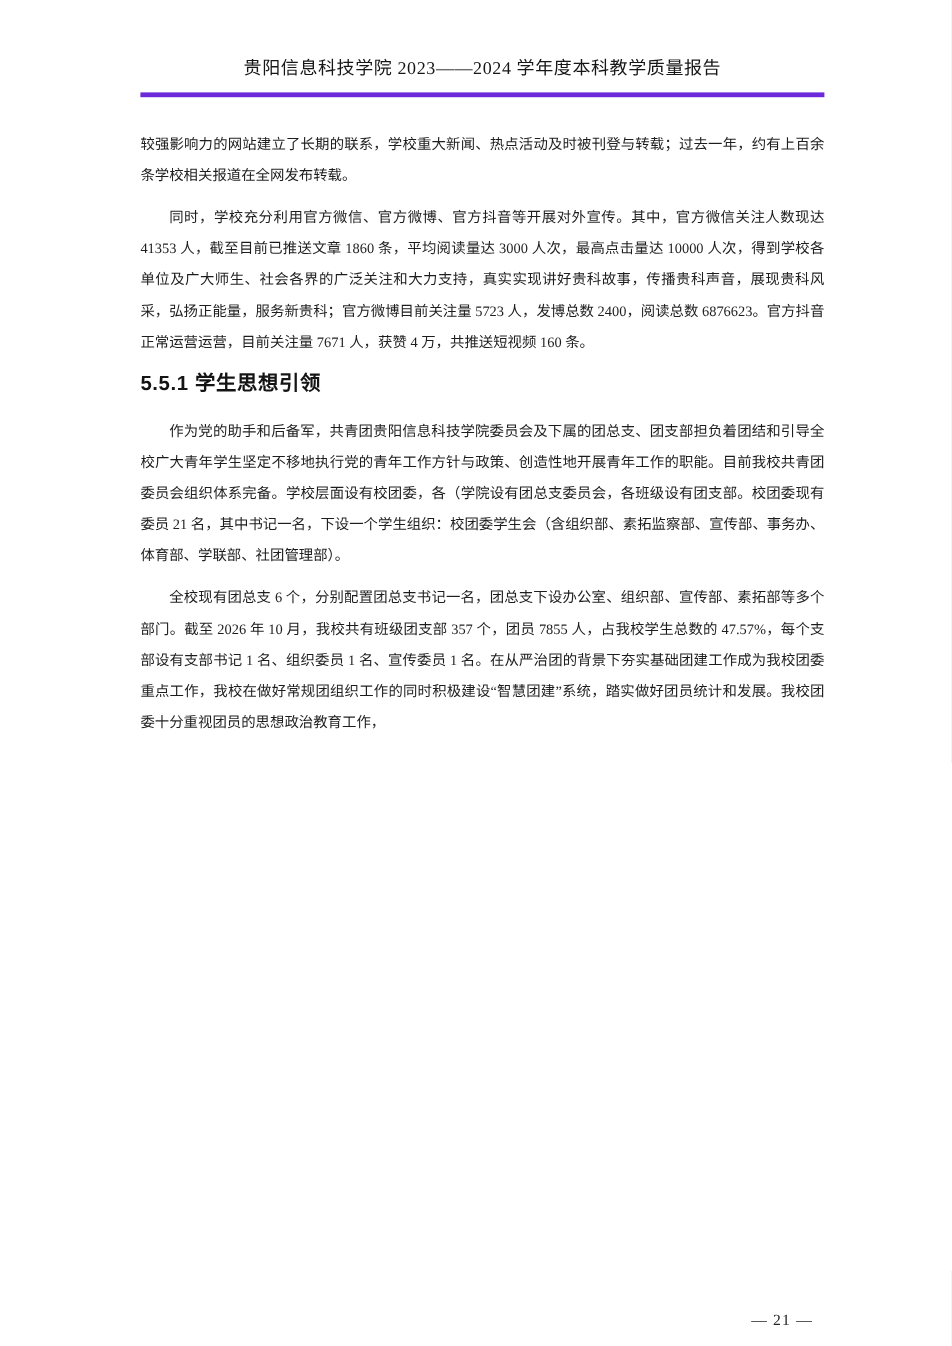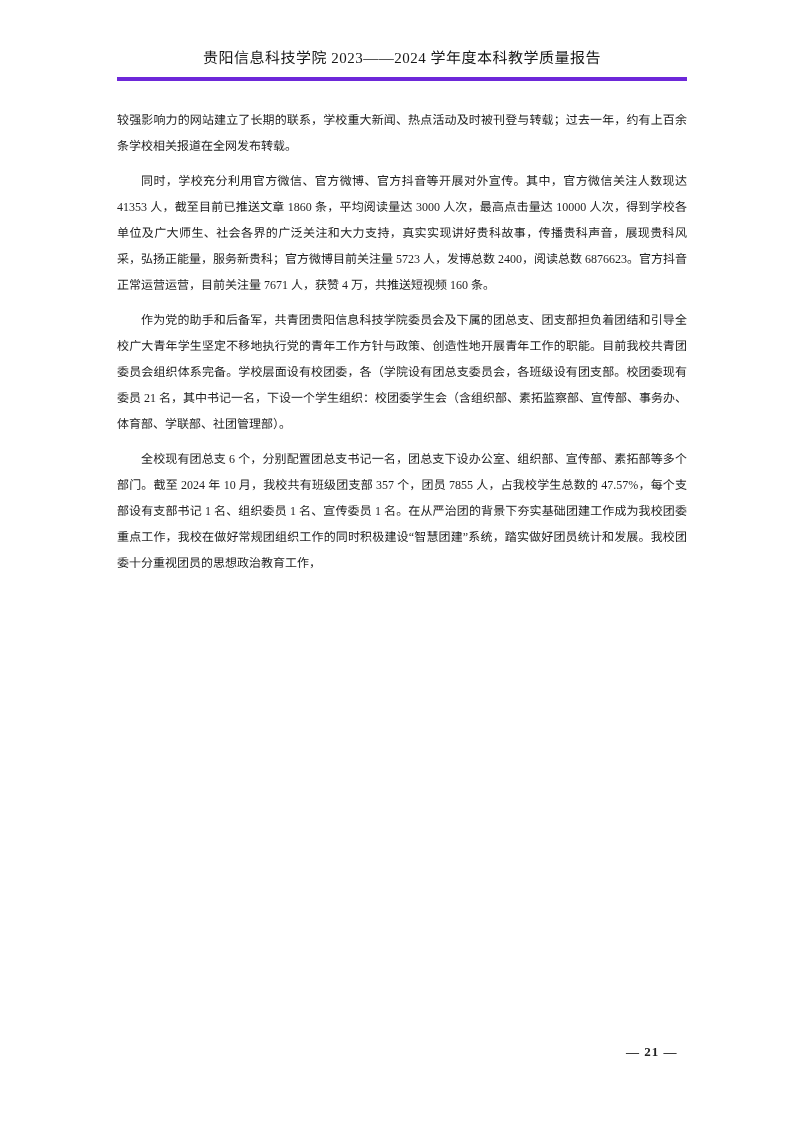--- a/index.html
+++ b/index.html
@@ -51,24 +51,24 @@
     font-family: "Liberation Sans", "DejaVu Sans", sans-serif;
     font-weight: bold;
     font-size: 17px;
     line-height: 26px;
     color: #141414;
     margin: 0 0 13px 0;
     letter-spacing: 0.5px;
   }
   .page-footer {
     position: absolute;
-    left: 626px; top: 1043px;
+    left: 626px; top: 1091px;
     font-size: 13px;
     line-height: 18px;
-    font-weight: bold;
+    font-weight: normal;
     color: #222222;
     letter-spacing: 1px;
   }
 </style>
 </head>
 <body>
 
 <div class="page">
   <div class="content">
 
@@ -76,23 +76,24 @@
       <span>贵阳信息科技学院 2023——2024 学年度本科教学质量报告</span>
     </div>
 
     <div class="body-text">
 
       <p class="para">较强影响力的网站建立了长期的联系，学校重大新闻、热点活动及时被刊登与转载；过去一年，约有上百余条学校相关报道在全网发布转载。</p>
 
       <p class="para indent">同时，学校充分利用官方微信、官方微博、官方抖音等开展对外宣传。其中，官方微信关注人数现达 41353 人，截至目前已推送文章 1860 条，平均阅读量达 3000 人次，最高点击量达 10000 人次，得到学校各单位及广大师生、社会各界的广泛关注和大力支持，真实实现讲好贵科故事，传播贵科声音，展现贵科风采，弘扬正能量，服务新贵科；官方微博目前关注量 5723 人，发博总数 2400，阅读总数 6876623。官方抖音正常运营运营，目前关注量 7671 人，获赞 4 万，共推送短视频 160 条。</p>
 
 
+      <h3 class="h-subsection">5.5.1 学生思想引领</h3>
 
       <p class="para indent">作为党的助手和后备军，共青团贵阳信息科技学院委员会及下属的团总支、团支部担负着团结和引导全校广大青年学生坚定不移地执行党的青年工作方针与政策、创造性地开展青年工作的职能。目前我校共青团委员会组织体系完备。学校层面设有校团委，各（学院设有团总支委员会，各班级设有团支部。校团委现有委员 21 名，其中书记一名，下设一个学生组织：校团委学生会（含组织部、素拓监察部、宣传部、事务办、体育部、学联部、社团管理部）。</p>
 
-      <p class="para indent">全校现有团总支 6 个，分别配置团总支书记一名，团总支下设办公室、组织部、宣传部、素拓部等多个部门。截至 2024 年 10 月，我校共有班级团支部 357 个，团员 7855 人，占我校学生总数的 47.57%，每个支部设有支部书记 1 名、组织委员 1 名、宣传委员 1 名。在从严治团的背景下夯实基础团建工作成为我校团委重点工作，我校在做好常规团组织工作的同时积极建设“智慧团建”系统，踏实做好团员统计和发展。我校团委十分重视团员的思想政治教育工作，</p>
+      <p class="para indent">全校现有团总支 6 个，分别配置团总支书记一名，团总支下设办公室、组织部、宣传部、素拓部等多个部门。截至 2026 年 10 月，我校共有班级团支部 357 个，团员 7855 人，占我校学生总数的 47.57%，每个支部设有支部书记 1 名、组织委员 1 名、宣传委员 1 名。在从严治团的背景下夯实基础团建工作成为我校团委重点工作，我校在做好常规团组织工作的同时积极建设“智慧团建”系统，踏实做好团员统计和发展。我校团委十分重视团员的思想政治教育工作，</p>
 
 
     </div>
   </div>
 
   <div class="page-footer">— 21 —</div>
 </div>
 
 </body></html>

